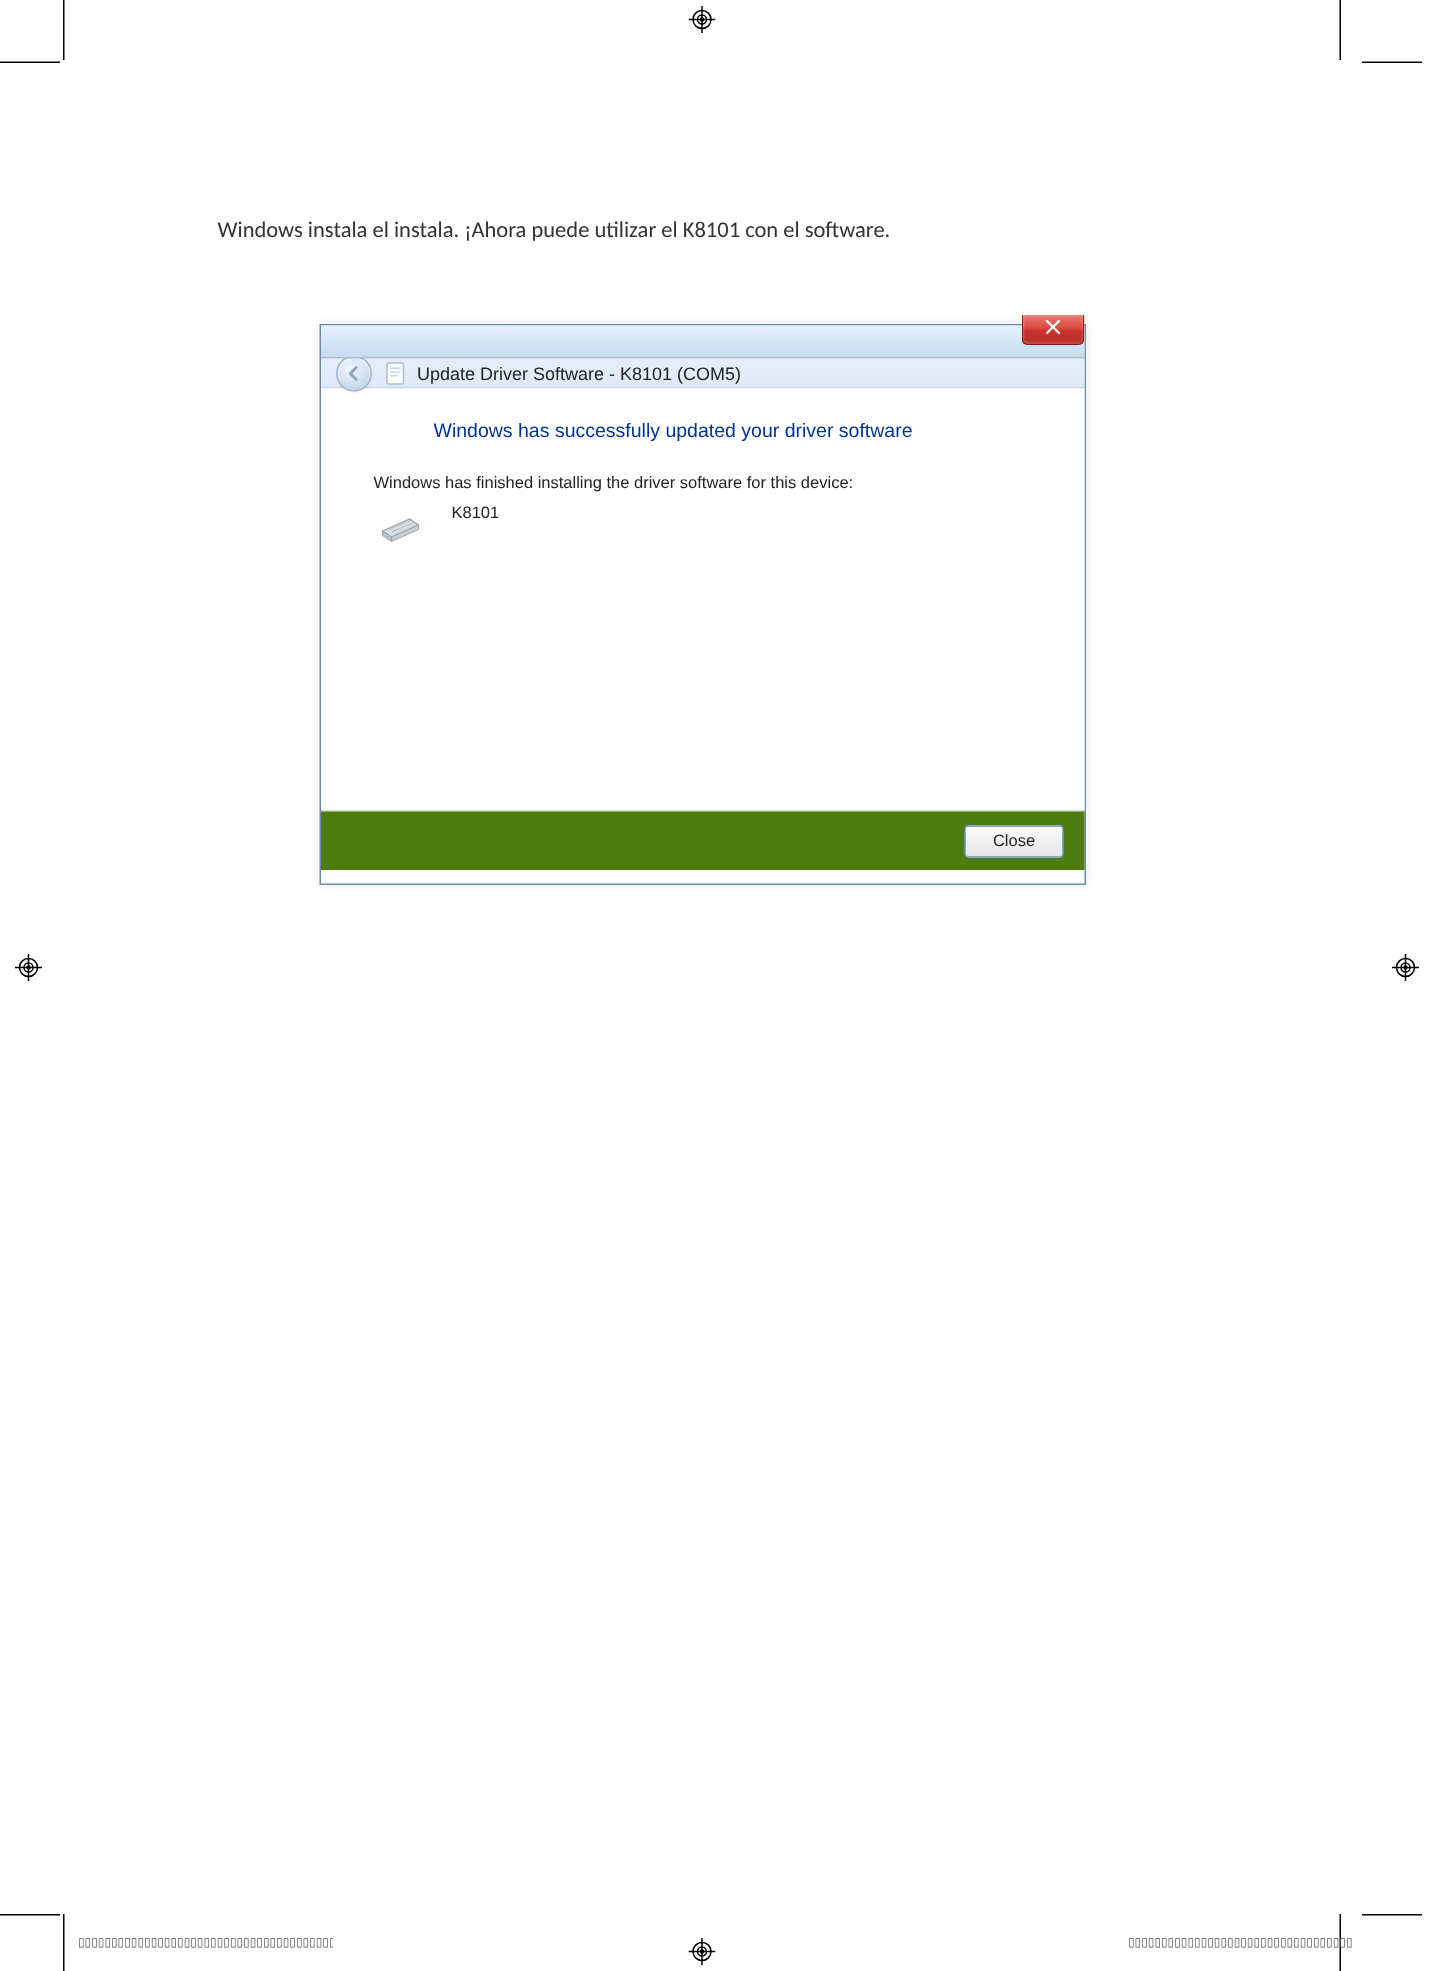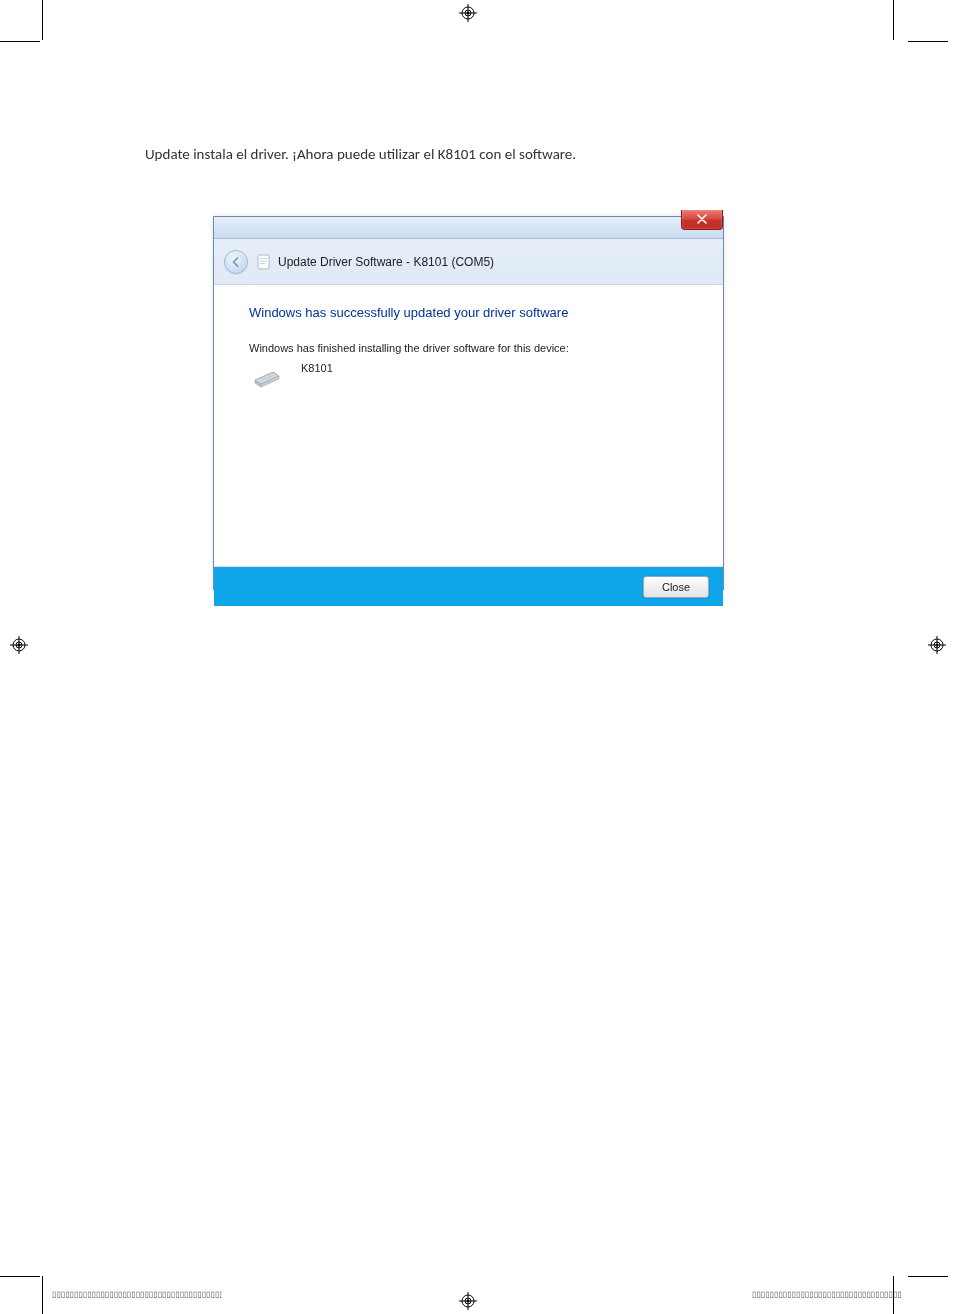--- a/index.html
+++ b/index.html
@@ -75,21 +75,21 @@
       border-radius: 0 0 4px 4px;
       display: flex;
       align-items: center;
       justify-content: center;
       color: #fff;
       font-size: 11px;
       font-weight: bold;
       box-shadow: inset 0 0 2px rgba(255,255,255,0.4);
     }
     .nav-row {
-      height: 46px;
+      height: 20px;
       background: linear-gradient(to bottom, #e6eef8 0%, #dfeaf6 100%);
       display: flex;
       align-items: center;
       padding-left: 10px;
       gap: 8px;
       border-bottom: 1px solid #c8d6e8;
       font-size: 12px;
       color: #333;
     }
     .back-btn {
@@ -116,20 +116,21 @@
 
     .dialog-body {
       padding: 20px 35px 10px 35px;
       height: 281px;
       background: #fff;
     }
     .success-heading {
       color: #003399;
       font-size: 13px;
       margin-bottom: 22px;
+      margin-left: 40px;
     }
     .finished-text {
       font-size: 11px;
       color: #222;
       margin-bottom: 8px;
     }
     .device-row {
       display: flex;
       align-items: flex-start;
       gap: 20px;
@@ -140,21 +141,21 @@
       height: 20px;
       margin-top: 6px;
     }
     .device-name {
       font-size: 11px;
       color: #222;
     }
 
     .dialog-footer {
       height: 40px;
-      background: #0ea5e9;
+      background: #4d7c0f;
       border-top: 1px solid #dcdcdc;
       display: flex;
       align-items: center;
       justify-content: flex-end;
       padding-right: 14px;
     }
     .close-button {
       width: 66px;
       height: 22px;
       font-size: 11px;
@@ -223,21 +224,21 @@
 <div class="reg-mark reg-bottom">
   <svg width="18" height="18" viewBox="0 0 18 18">
       <circle cx="9" cy="9" r="6" fill="none" stroke="#000" stroke-width="1"></circle>
       <circle cx="9" cy="9" r="3" fill="none" stroke="#000" stroke-width="1"></circle>
       <line x1="9" y1="0" x2="9" y2="18" stroke="#000" stroke-width="1"></line>
       <line x1="0" y1="9" x2="18" y2="9" stroke="#000" stroke-width="1"></line>
       <circle cx="9" cy="9" r="1.5" fill="#000"></circle>
     </svg>
 </div>
 
-<div class="page-text">Update instala el driver. ¡Ahora puede utilizar el K8101 con el software.</div>
+<div class="page-text">Windows instala el instala. ¡Ahora puede utilizar el K8101 con el software.</div>
 
 <div class="dialog">
   <div class="titlebar">
     <div class="close-btn">
       <span>
         <svg width="10" height="10" viewBox="0 0 10 10">
             <path d="M1 1 L9 9 M9 1 L1 9" stroke="#fff" stroke-width="1.6" stroke-linecap="round"></path>
           </svg>
       </span>
     </div>

